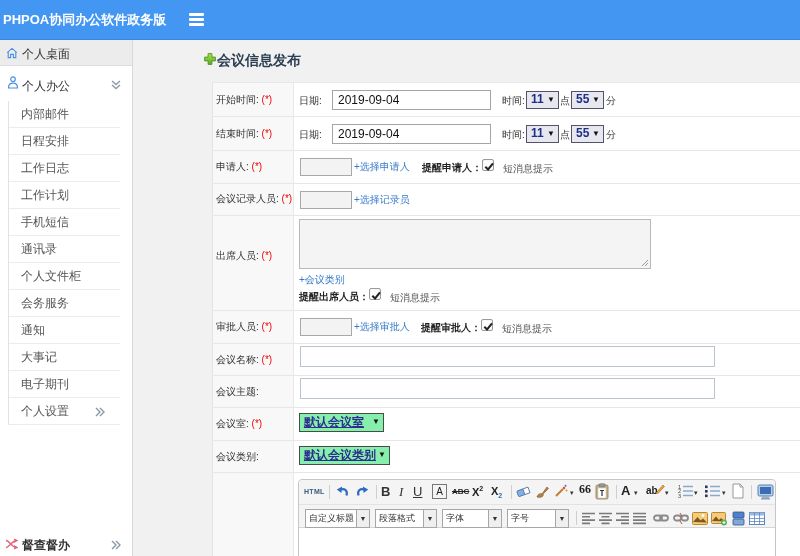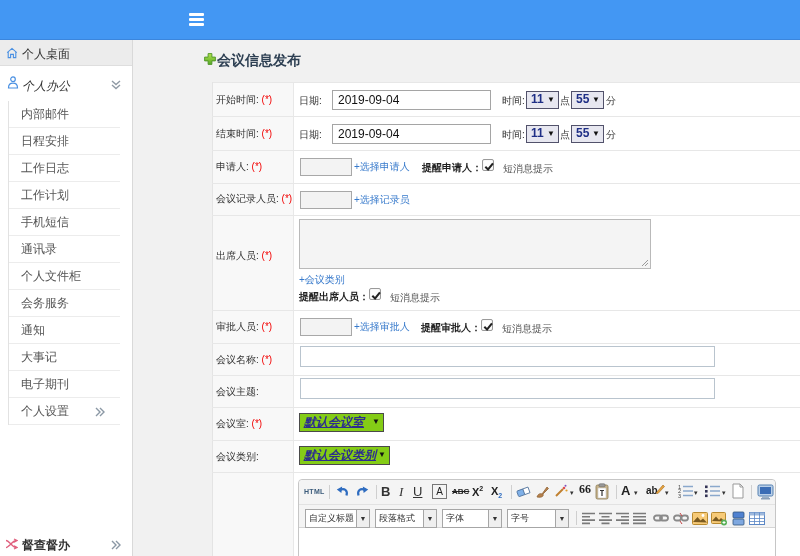--- a/index.html
+++ b/index.html
@@ -31,51 +31,52 @@
 .flabel { position:absolute; font-size:10px; color:#333; white-space:nowrap; }
 .blabel { position:absolute; font-size:10px; color:#222; font-weight:bold; white-space:nowrap; }
 .link { position:absolute; font-size:10px; color:#3679cb; white-space:nowrap; }
 .inp-s { position:absolute; width:52px; height:18px; background:#f3f3f3; border:1px solid #a8a8a8; }
 .inp-date { position:absolute; width:159px; height:20px; background:#fff; border:1px solid #a5a5a5; font-size:12px; color:#111; line-height:18px; padding-left:5px; }
 .sel-t { position:absolute; width:33px; height:18px; background:#e7e7f0; border:1.5px solid #52526b; color:#1f2f86; font-weight:bold; font-size:12px; line-height:15px; padding-left:4px; }
 .sel-t .ar { position:absolute; right:3px; top:0px; font-size:8px; color:#111; line-height:15px; }
 .cb { position:absolute; width:12px; height:12px; background:#fdfdfd; border:1px solid #9a9a9a; border-radius:2px; box-shadow:inset 0 0 1px #ccc; }
 .cb svg { position:absolute; left:0px; top:1px; }
 .inp-l { position:absolute; width:415px; height:21px; background:#fff; border:1px solid #b9c4ce; }
-.sel-b { position:absolute; height:19px; background:#84cc16; border:1.5px solid #4a4a4a; color:#2d2d8f; font-weight:bold; font-size:12px; line-height:16px; padding-left:4px; text-decoration:underline;font-style:italic; }
+.sel-b { position:absolute; height:19px; background:#86efac; border:1.5px solid #4a4a4a; color:#2d2d8f; font-weight:bold; font-size:12px; line-height:16px; padding-left:4px; text-decoration:underline; }
 .sel-b .ar { position:absolute; right:3px; top:0px; font-size:8px; color:#111; text-decoration:none; display:inline-block; line-height:16px; }
 .ta { position:absolute; left:87px; top:137px; width:352px; height:50px; background:#f4f4f4; border:1px solid #b9b9b9; }
 
 
 #editor { position:absolute; left:86px; top:397px; width:478px; height:200px; border:1px solid #c6c6c6; border-radius:4px; background:#fff; }
 #toolbar { position:absolute; left:0; top:0; width:476px; height:48px; background:#f4f4f4; border-bottom:1px solid #d5d5d5; border-radius:4px 4px 0 0; }
 .tsep { position:absolute; top:5px; width:1px; height:14px; background:#cfcfcf; }
 .ti { position:absolute; font-size:13px; color:#333; }
 .tsel { position:absolute; top:29px; height:19px; background:#fff; border:1px solid #a6a6a6; font-size:9px; color:#333; line-height:17px; padding-left:3px; white-space:nowrap; overflow:hidden; }
 .tsel .btn { position:absolute; right:0; top:0; width:13px; height:17px; background:#efefef; border-left:1px solid #a6a6a6; text-align:center; font-size:7px; line-height:17px; color:#333; }
 </style>
 </head>
 <body>
 
 <div id="header">
+  <span class="title">PHPOA协同办公软件政务版</span>
   <div class="bar" style="top:13px"></div>
   <div class="bar" style="top:18px"></div>
   <div class="bar" style="top:23px"></div>
 </div>
 
 <div id="sidebar">
 
   <div class="side-top" style="top:0; height:26px; background:#ececec; border-bottom:1px solid #dedede;">
     <svg class="abs" style="left:6px;top:7px" width="12" height="12" viewBox="0 0 12 12">
         <path d="M1.2 5.6 L6 1.4 L10.8 5.6 M2.2 5 V10.6 H4.6 V7.4 H7.4 V10.6 H9.8 V5" fill="none" stroke="#4a90e2" stroke-width="1.1"></path>
       </svg>
     <span class="mi-text" style="top:6px">个人桌面</span>
   </div>
 
-  <div class="side-top" style="top:27px; height:34px;font-style:italic;">
+  <div class="side-top" style="top:27px; height:34px;">
     <svg class="abs" style="left:7px;top:9px" width="12" height="13" viewBox="0 0 12 13">
         <circle cx="6" cy="3.2" r="2.3" fill="none" stroke="#4a90e2" stroke-width="1.2"></circle>
         <path d="M1.5 12 C1.5 8.6 3.5 7.2 6 7.2 C8.5 7.2 10.5 8.6 10.5 12 Z" fill="none" stroke="#4a90e2" stroke-width="1.2"></path>
       </svg>
     <span class="mi-text" style="top:11px">个人办公</span>
     <svg class="abs" style="left:110px;top:13px" width="12" height="10" viewBox="0 0 12 10">
         <path d="M2 1 L6 4.5 L10 1 M2 5 L6 8.5 L10 5" fill="none" stroke="#909aa5" stroke-width="1.4"></path>
       </svg>
   </div>
   <div id="submenu">

